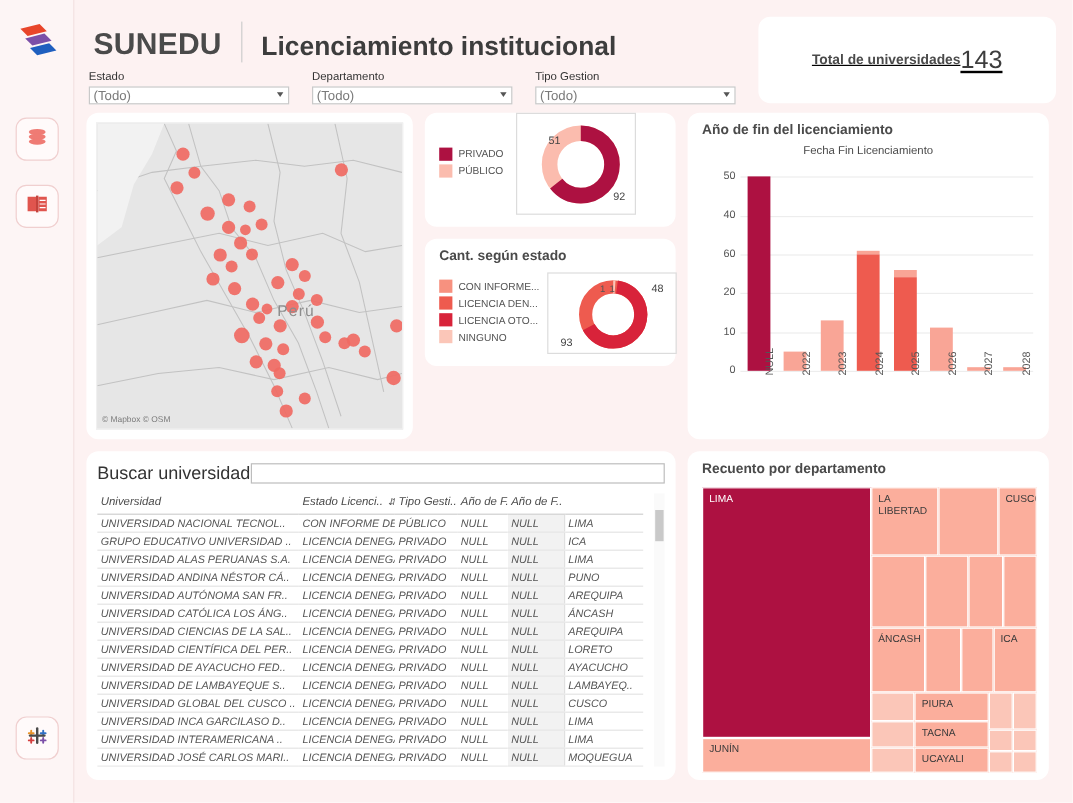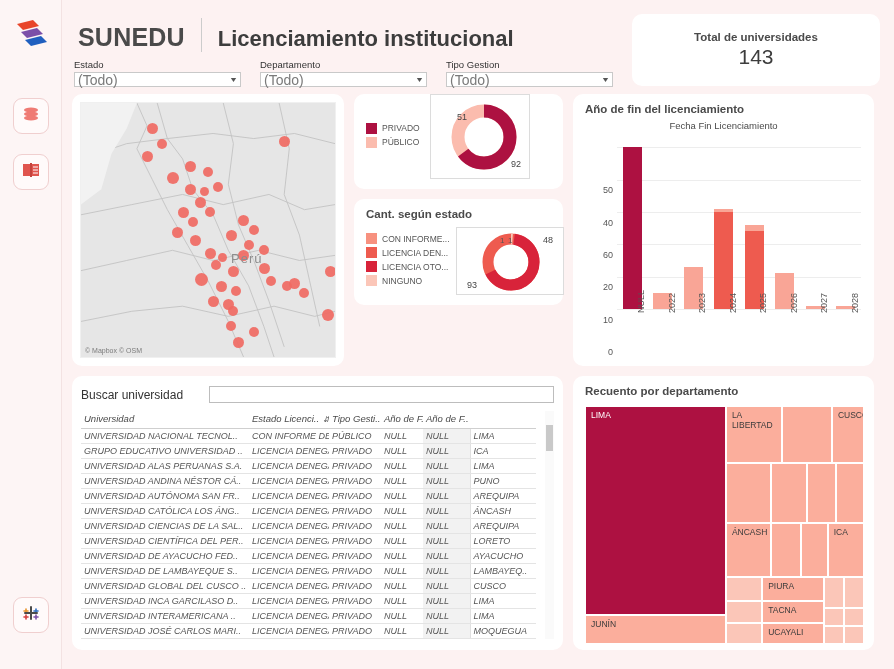--- a/index.html
+++ b/index.html
@@ -58,27 +58,27 @@
 
   .filters { display: flex; padding-left: 2px; margin-top: 7px; }
   .filter { margin-right: 19px; }
   .filter-label { font-size: 9.5px; color: #333; margin-bottom: 2px; }
   .filter-box {
     width: 167px; height: 15px;
     border: 1px solid #c9c9c9; background: #ffffff;
     display: flex; align-items: center; justify-content: space-between;
     padding: 0 3px;
   }
-  .filter-val { font-size: 14px; color: #7a7a7a; }
+  .filter-val { font-size: 11px; color: #7a7a7a; }
   .caret { font-size: 7px; color: #555; transform: scaleX(1.3); }
 
   .header-right { flex: 1 1 auto; display: flex; gap: 10px; padding-top: 6px; padding-right: 4px; }
   .kpi-card {
     flex: 1 1 0; height: 72px; border-radius: 10px; background: #ffffff;
-    display: flex; flex-direction: column; align-items: center; justify-content: center;
+    display: flex; flex-direction: row; align-items: center; justify-content: center; text-decoration: underline;
   }
   .kpi-card.accent { background: #e2666b; }
   .kpi-title { font-size: 11.5px; font-weight: bold; color: #4a4a4a; }
   .kpi-card.accent .kpi-title { color: #ffffff; }
   .kpi-value { font-size: 21px; color: #3d3d3d; margin-top: 2px; }
   .kpi-card.accent .kpi-value { color: #ffffff; }
 
   
   .grid { display: flex; gap: 10px; }
   .col { display: flex; flex-direction: column; gap: 10px; }
@@ -115,34 +115,34 @@
 
   
   .bar-panel { width: 301px; height: 272px; }
   .bar-sub { text-align: center; font-size: 9.5px; color: #4a4a4a; margin-top: -2px; }
   .plot { position: relative; margin: 6px 0 0 8px; }
   .ylabel {
     position: absolute; left: 2px; top: 50%;
     transform: translateY(-50%) rotate(-90deg);
     font-size: 9px; color: #4a4a4a; white-space: nowrap;
   }
-  .ytick { position: absolute; font-size: 9px; color: #555; text-align: right; width: 24px; margin-top: 44px; }
+  .ytick { position: absolute; font-size: 9px; color: #555; text-align: right; width: 24px; }
   .gridline { position: absolute; height: 1px; background: #ededed; }
   .bar { position: absolute; bottom: 0; }
   .bar-seg { width: 100%; position: absolute; left: 0; }
   .xtick {
     position: absolute; font-size: 9px; color: #555;
     transform-origin: left top; transform: rotate(-90deg);
     white-space: nowrap;
   }
 
   
   .table-panel { width: 491px; height: 274px; padding: 10px 9px 0 9px; }
   .search-row { display: flex; align-items: center; margin-bottom: 8px; }
-  .search-label { font-size: 12px; color: #333; width: 128px; }
+  .search-label { font-size: 15px; color: #333; width: 128px; }
   .search-input {
     flex: 1 1 auto; height: 17px; border: 1px solid #bdbdbd; background: #fff;
     font-size: 10px; padding: 0 4px; color: #333;
     font-family: "Liberation Sans", sans-serif;
   }
   .tbl-wrap { position: relative; height: 228px; overflow: hidden; }
   table.dt { border-collapse: collapse; width: 455px; table-layout: fixed; font-style: italic; }
   table.dt th {
     font-size: 9.5px; color: #4a4a4a; font-weight: normal;
     text-align: left; padding: 2px 3px 4px 3px; white-space: nowrap;

